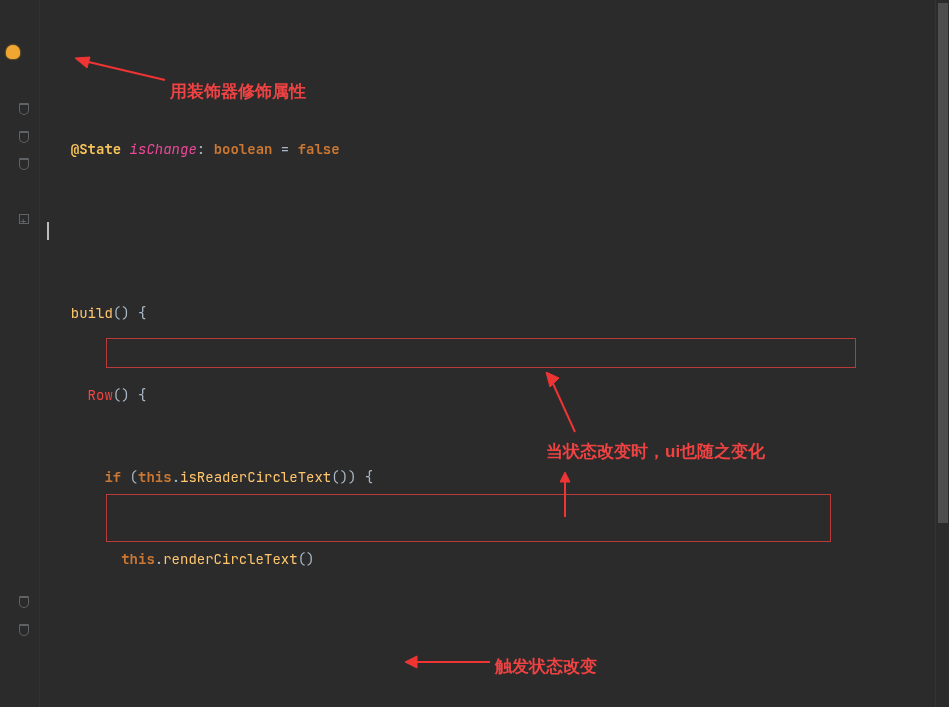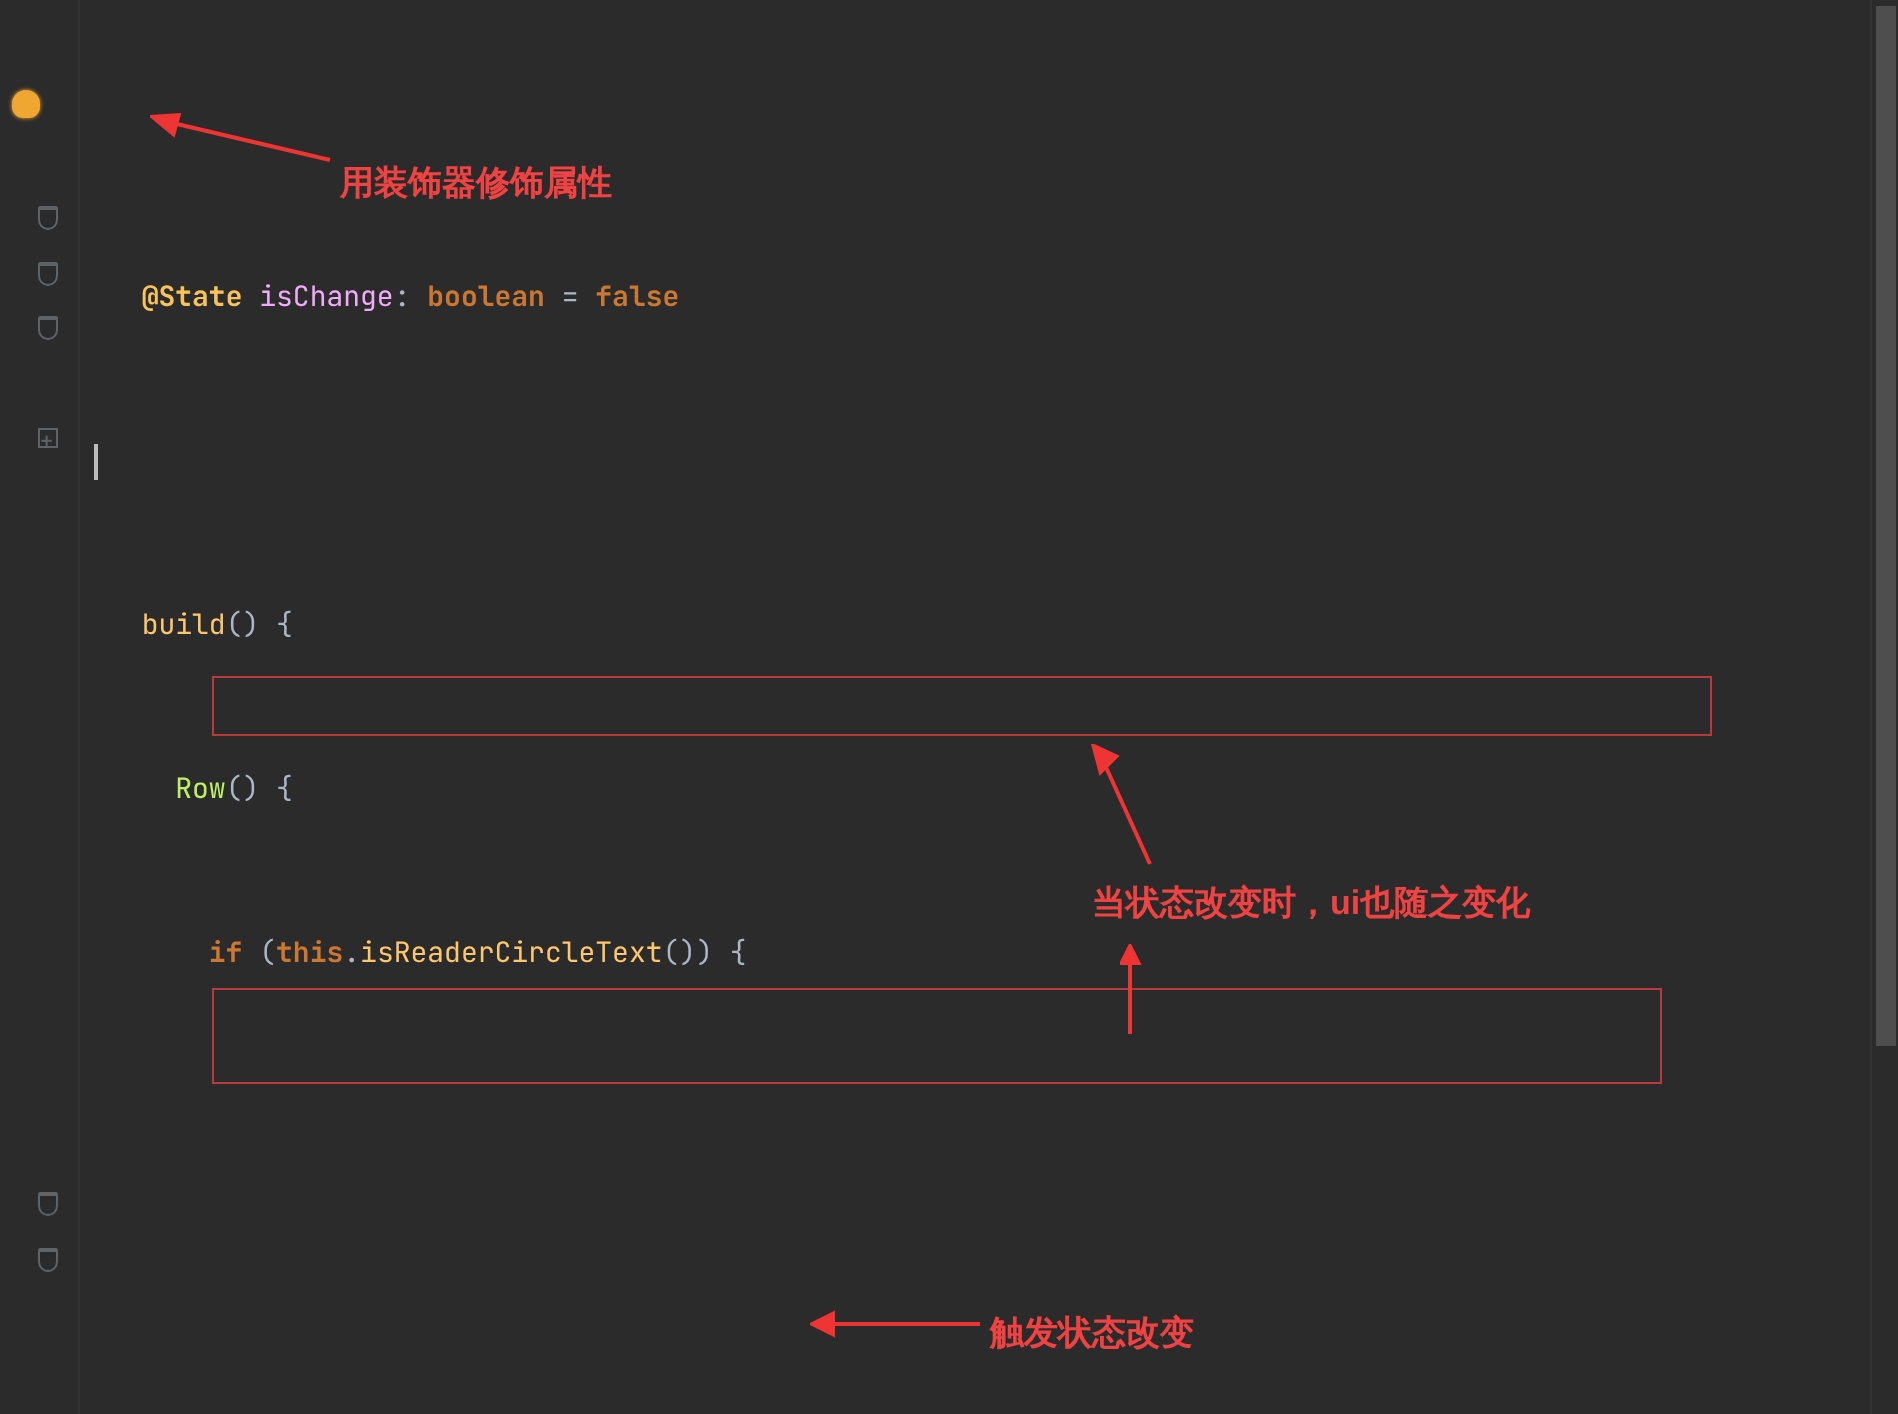--- a/index.html
+++ b/index.html
@@ -42,22 +42,22 @@
     }
     .line { display: block; height: 27.3px; line-height: 27.3px; }
     .cursor-line { position: relative; }
     .cursor {
       position: absolute; left: -7px; top: 4px;
       width: 2px; height: 18px; background: #bbbbbb;
     }
     .t-comment { color: #808080; }
     .t-yellow { color: #f8c45a; font-weight: bold; }
     .t-orange { color: #cc7832; font-weight: bold; }
-    .t-purple  { color: #f0abfc; }
-    .t-ident  { color: #bef264; margin-top: 35px; }
+    .t-purple  { color: #ec4899; font-style: italic; }
+    .t-ident  { color: #ef4444; margin-top: 35px; }
     .t-func { color: #ffc66d; }
     .t-white { color: #a9b7c6; }
     .t-paren { color: #a9b7c6; }
     .bulb {
       position: absolute; left: 6px; top: 45px;
       width: 14px; height: 14px;
       background: #f0a732;
       border-radius: 50% 50% 40% 40%;
       box-shadow: 0 0 2px #f0a732;
     }
@@ -101,20 +101,21 @@
       </div>
   </div>
 
   <div class="code-area">
     <span class="line">   </span>
     <span class="line">  <span class="t-yellow">@</span><span class="t-yellow">State</span><span class="t-purple"> isChange</span><span class="t-white">: </span><span class="t-orange">boolean</span><span class="t-white"> = </span><span class="t-orange">false</span></span>
     <span class="line cursor-line"><span class="cursor"></span></span>
     <span class="line">  <span class="t-func">build</span><span class="t-paren">(</span><span class="t-paren">)</span><span class="t-paren"> {</span></span>
     <span class="line">    <span class="t-ident">Row</span><span class="t-paren">(</span><span class="t-paren">)</span><span class="t-paren"> {</span></span>
     <span class="line">      <span class="t-orange">if</span><span class="t-paren"> (</span><span class="t-orange">this</span><span class="t-paren">.</span><span class="t-func">isReaderCircleText</span><span class="t-paren">(</span><span class="t-paren">)</span><span class="t-paren">)</span><span class="t-paren"> {</span></span>
+    <span class="line">        <span class="t-orange">this</span><span class="t-paren">.</span><span class="t-func">renderCircleText</span><span class="t-paren">(</span><span class="t-paren">)</span></span>
     
     
     
     
     
     
     
     
     
     

